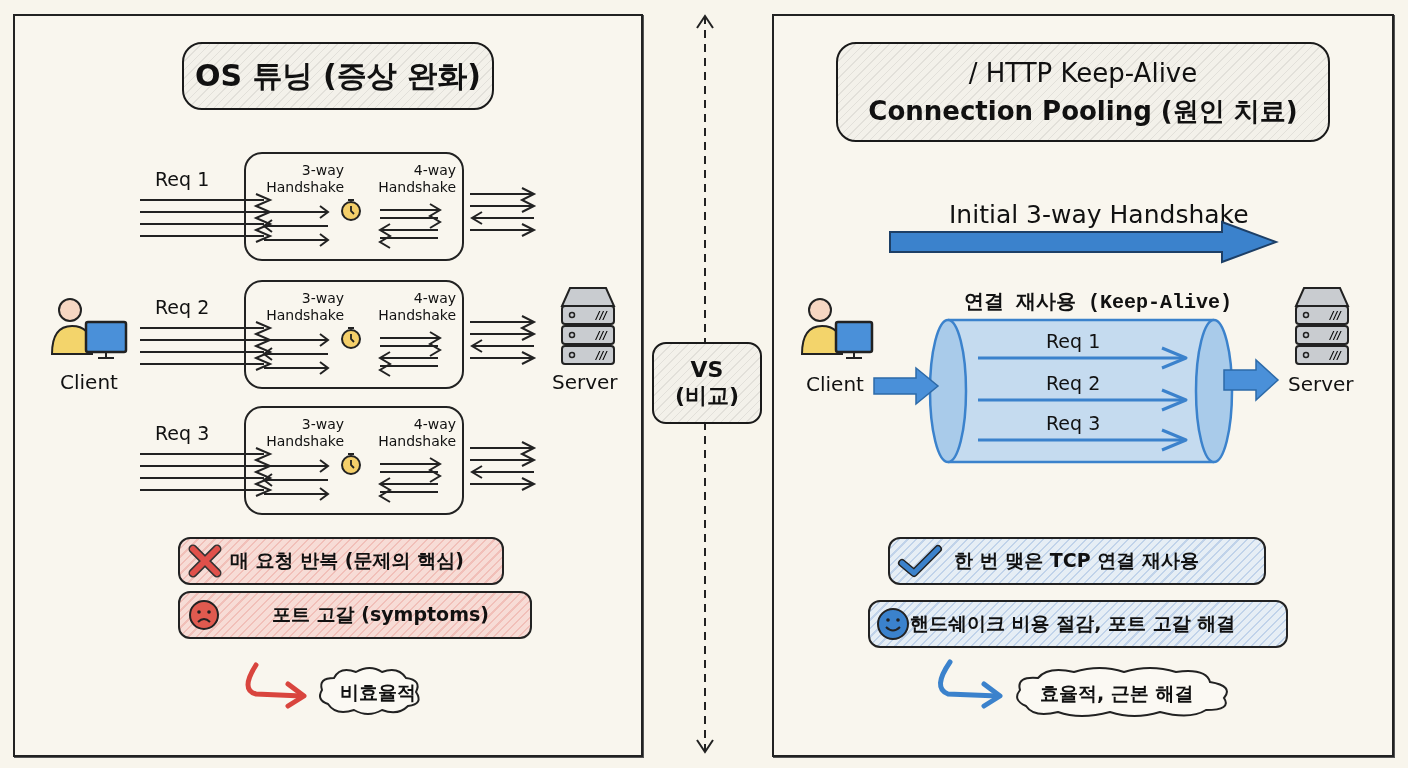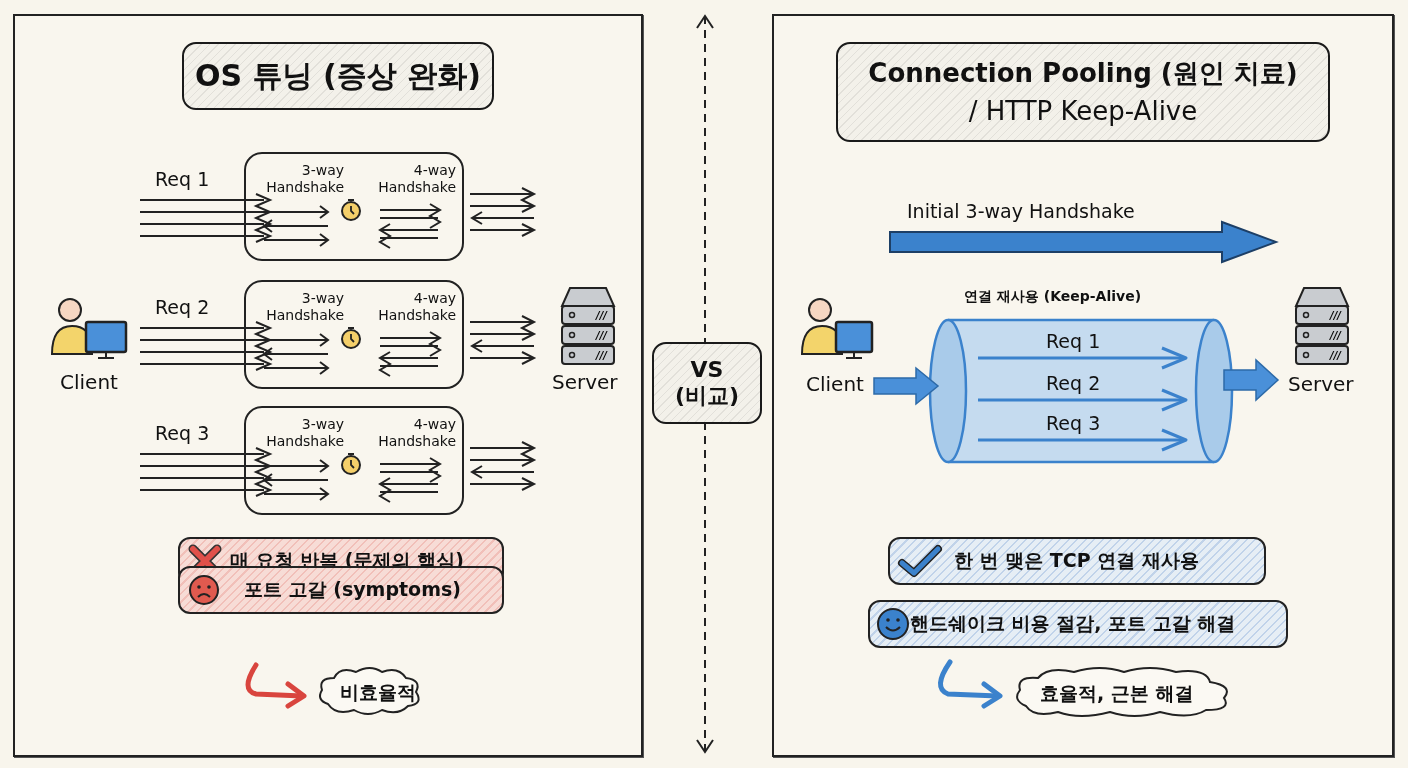--- a/index.html
+++ b/index.html
@@ -1,21 +1,21 @@
 <!DOCTYPE html>
 <html><head>
 <meta charset="utf-8">
 <style>
   html,body{margin:0;padding:0;}
   body{width:1408px;height:768px;background:#f8f5ec;position:relative;overflow:hidden;
        font-family:"DejaVu Sans","Liberation Sans",sans-serif;color:#111;}
   .abs{position:absolute;}
   .panel{position:absolute;border:2px solid #222;box-shadow:1px 1px 0 #555;background:#f9f6ee;}
   .hatch{background-image:repeating-linear-gradient(135deg,rgba(0,0,0,0.07) 0 1px,transparent 1px 6px);}
-  .title-box{position:absolute;border:2.5px solid #1a1a1a;border-radius:14px;background-color:#f3f1ea;
+  .title-box{position:absolute;border:2.5px solid #1a1a1a;border-radius:20px;background-color:#f3f1ea;
        display:flex;align-items:center;justify-content:center;text-align:center;font-weight:bold;}
   .lbl{position:absolute;white-space:nowrap;}
   .hs-box{position:absolute;border:2px solid #222;border-radius:18px;width:216px;height:105px;left:244px;}
   .hs-text{position:absolute;font-size:14px;text-align:right;line-height:17px;}
   .pill{position:absolute;border:2px solid #222;border-radius:12px;display:flex;align-items:center;
         font-size:19px;font-weight:bold;}
   .pill.red{background-color:#f7dcd6;background-image:repeating-linear-gradient(135deg,rgba(220,90,80,0.22) 0 1.5px,transparent 1.5px 6px);}
   .pill.blue{background-color:#e6eef5;background-image:repeating-linear-gradient(135deg,rgba(80,130,200,0.25) 0 1.5px,transparent 1.5px 6px);text-align:center;}
   svg{position:absolute;overflow:visible;}
 </style>
@@ -163,21 +163,21 @@
     </div>
   </div>
 
 <div class="pill red" style="left:178px;top:537px;width:322px;height:44px;">
   <svg style="left:8px;top:5px;" width="34" height="34">
     <path d="M5 5 L29 29 M29 5 L5 29" stroke="#333" stroke-width="9" stroke-linecap="round"></path>
     <path d="M5 5 L29 29 M29 5 L5 29" stroke="#e0504a" stroke-width="6" stroke-linecap="round"></path>
   </svg>
   <span style="margin-left:50px;">매 요청 반복 (문제의 핵심)</span>
 </div>
-<div class="pill red" style="left:178px;top:566px;width:322px;height:44px;">
+<div class="pill red" style="left:178px;top:591px;width:322px;height:44px;padding-left:28px;">
   <svg style="left:8px;top:6px;" width="32" height="32">
     <circle cx="16" cy="16" r="14" fill="#e05a4f" stroke="#222" stroke-width="2"></circle>
     <circle cx="11" cy="13" r="1.8" fill="#222"></circle>
       <circle cx="21" cy="13" r="1.8" fill="#222"></circle>
     <path d="M10 23 Q16 17 22 23" fill="none" stroke="#222" stroke-width="2"></path>
   </svg>
   <span style="margin-left:64px;">포트 고갈 (symptoms)</span>
 </div>
 
 <svg style="left:236px;top:660px;" width="80" height="50">
@@ -195,30 +195,30 @@
   <path d="M2 728 L10 740 L18 728" fill="none" stroke="#222" stroke-width="2"></path>
 </svg>
 <div class="title-box hatch" style="left:652px;top:342px;width:106px;height:78px;flex-direction:column;font-size:22px;line-height:26px;border-radius:14px;">
   <span>VS</span>
   <span>(비교)</span>
 </div>
 
 <div class="panel" style="left:772px;top:14px;width:618px;height:739px;"></div>
 
 <div class="title-box hatch" style="left:836px;top:42px;width:490px;height:96px;flex-direction:column;font-size:26px;line-height:38px;">
+  <span style="font-weight:normal;">/ HTTP Keep-Alive</span>
   <span>Connection Pooling (원인 치료)</span>
-  <span style="font-weight:normal;">/ HTTP Keep-Alive</span>
-</div>
-
-<div class="lbl" style="left:907px;top:200px;font-size:19px;">Initial 3-way Handshake</div>
+</div>
+
+<div class="lbl" style="left:949px;top:200px;font-size:25px;">Initial 3-way Handshake</div>
 <svg style="left:886px;top:218px;" width="394" height="48">
   <path d="M4 14 L336 14 L336 4 L390 24 L336 44 L336 34 L4 34 Z" fill="#3b82cc" stroke="#1d3f66" stroke-width="2"></path>
 </svg>
 
-<div class="lbl" style="left:964px;top:288px;font-size:14px;font-weight:bold;">연결 재사용 (Keep-Alive)</div>
+<div class="lbl" style="left:964px;top:288px;font-size:20px;font-weight:bold;font-family:Liberation Mono, monospace;">연결 재사용 (Keep-Alive)</div>
 
 <svg style="left:926px;top:316px;" width="310" height="150">
   <path d="M22 4 L288 4 Q304 75 288 146 L22 146 Z" fill="#bcd6ee" opacity="0.85"></path>
   <line x1="22" y1="4" x2="288" y2="4" stroke="#3b82cc" stroke-width="2.5"></line>
   <line x1="22" y1="146" x2="288" y2="146" stroke="#3b82cc" stroke-width="2.5"></line>
   <ellipse cx="22" cy="75" rx="18" ry="71" fill="#a9cbea" stroke="#3b82cc" stroke-width="2.5"></ellipse>
   <ellipse cx="288" cy="75" rx="18" ry="71" fill="#a9cbea" stroke="#3b82cc" stroke-width="2.5"></ellipse>
 </svg>
 <div id="tunnel-reqs">
     <div>

